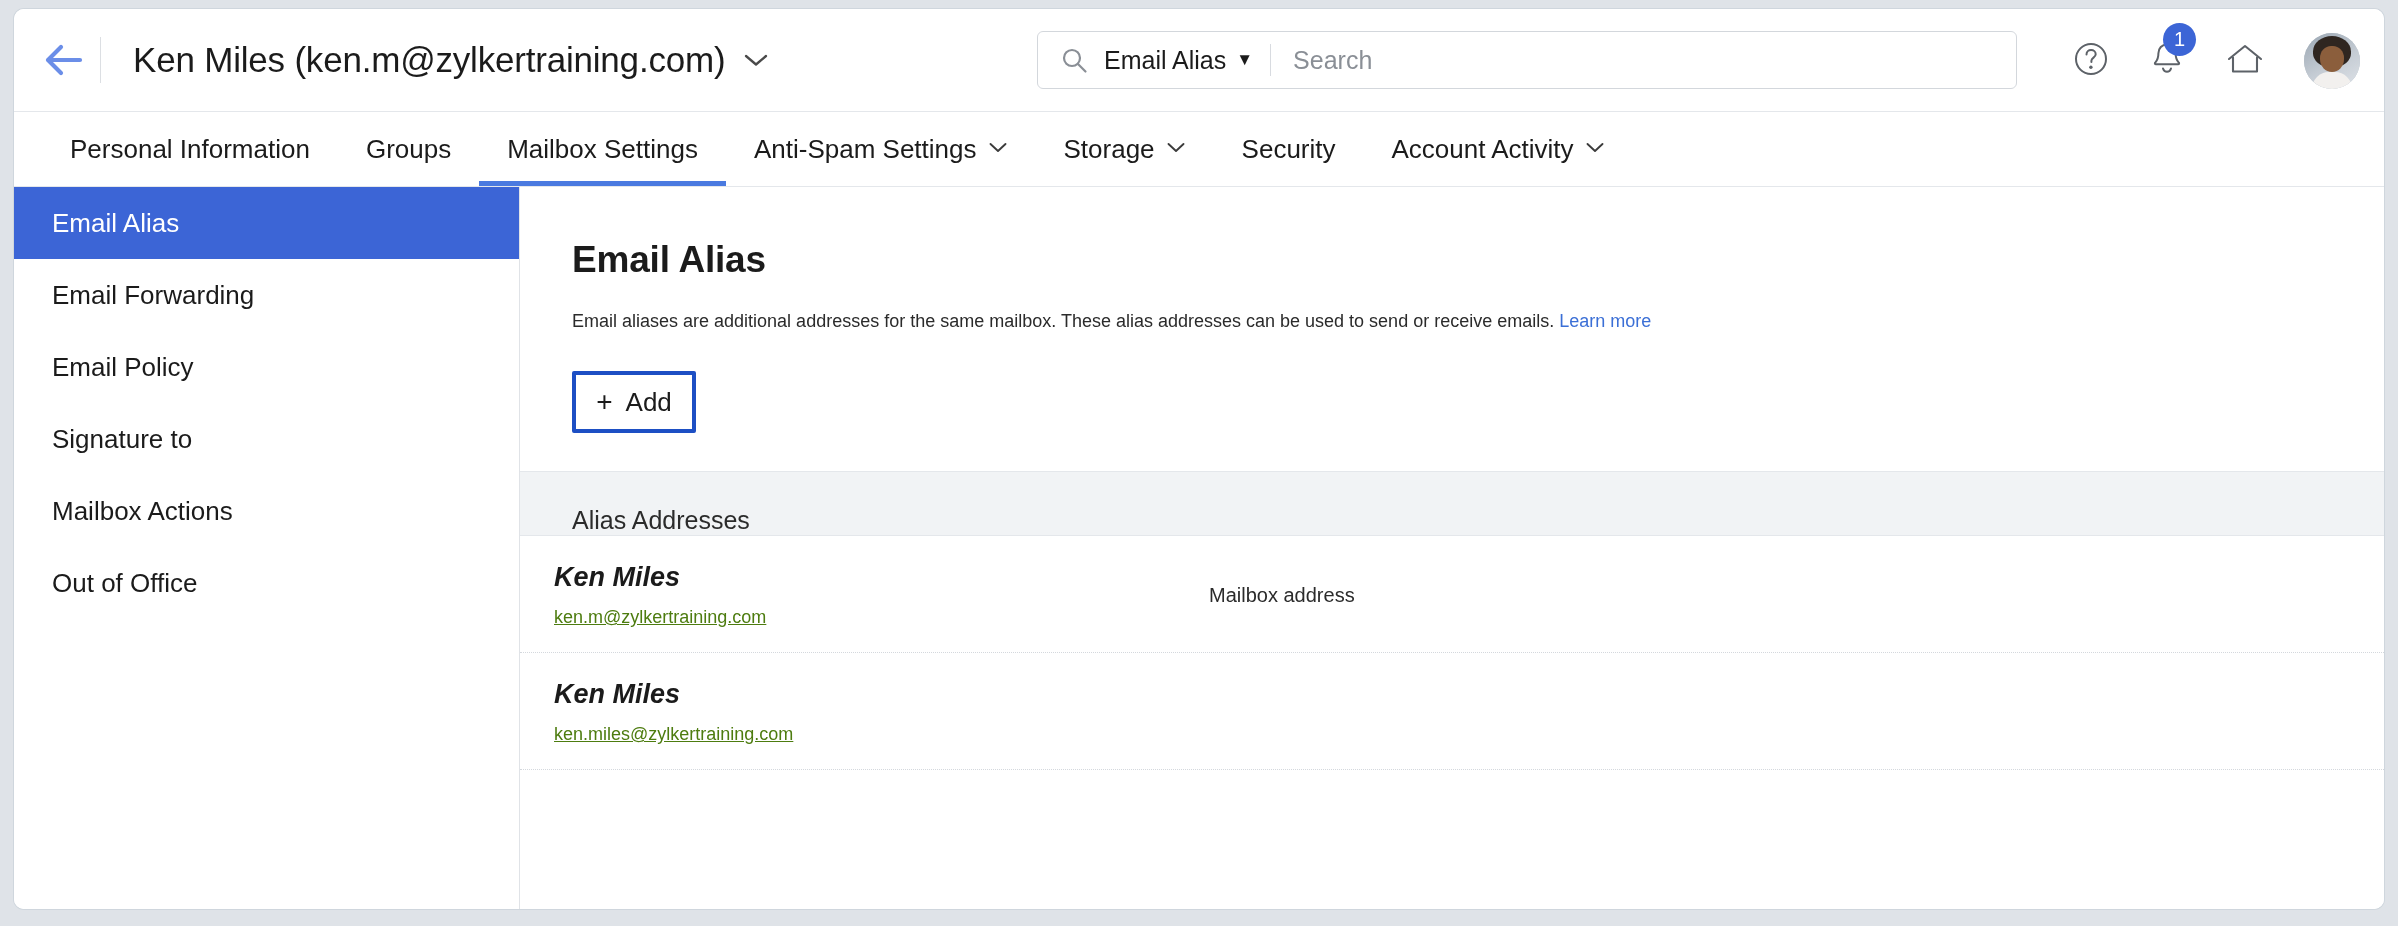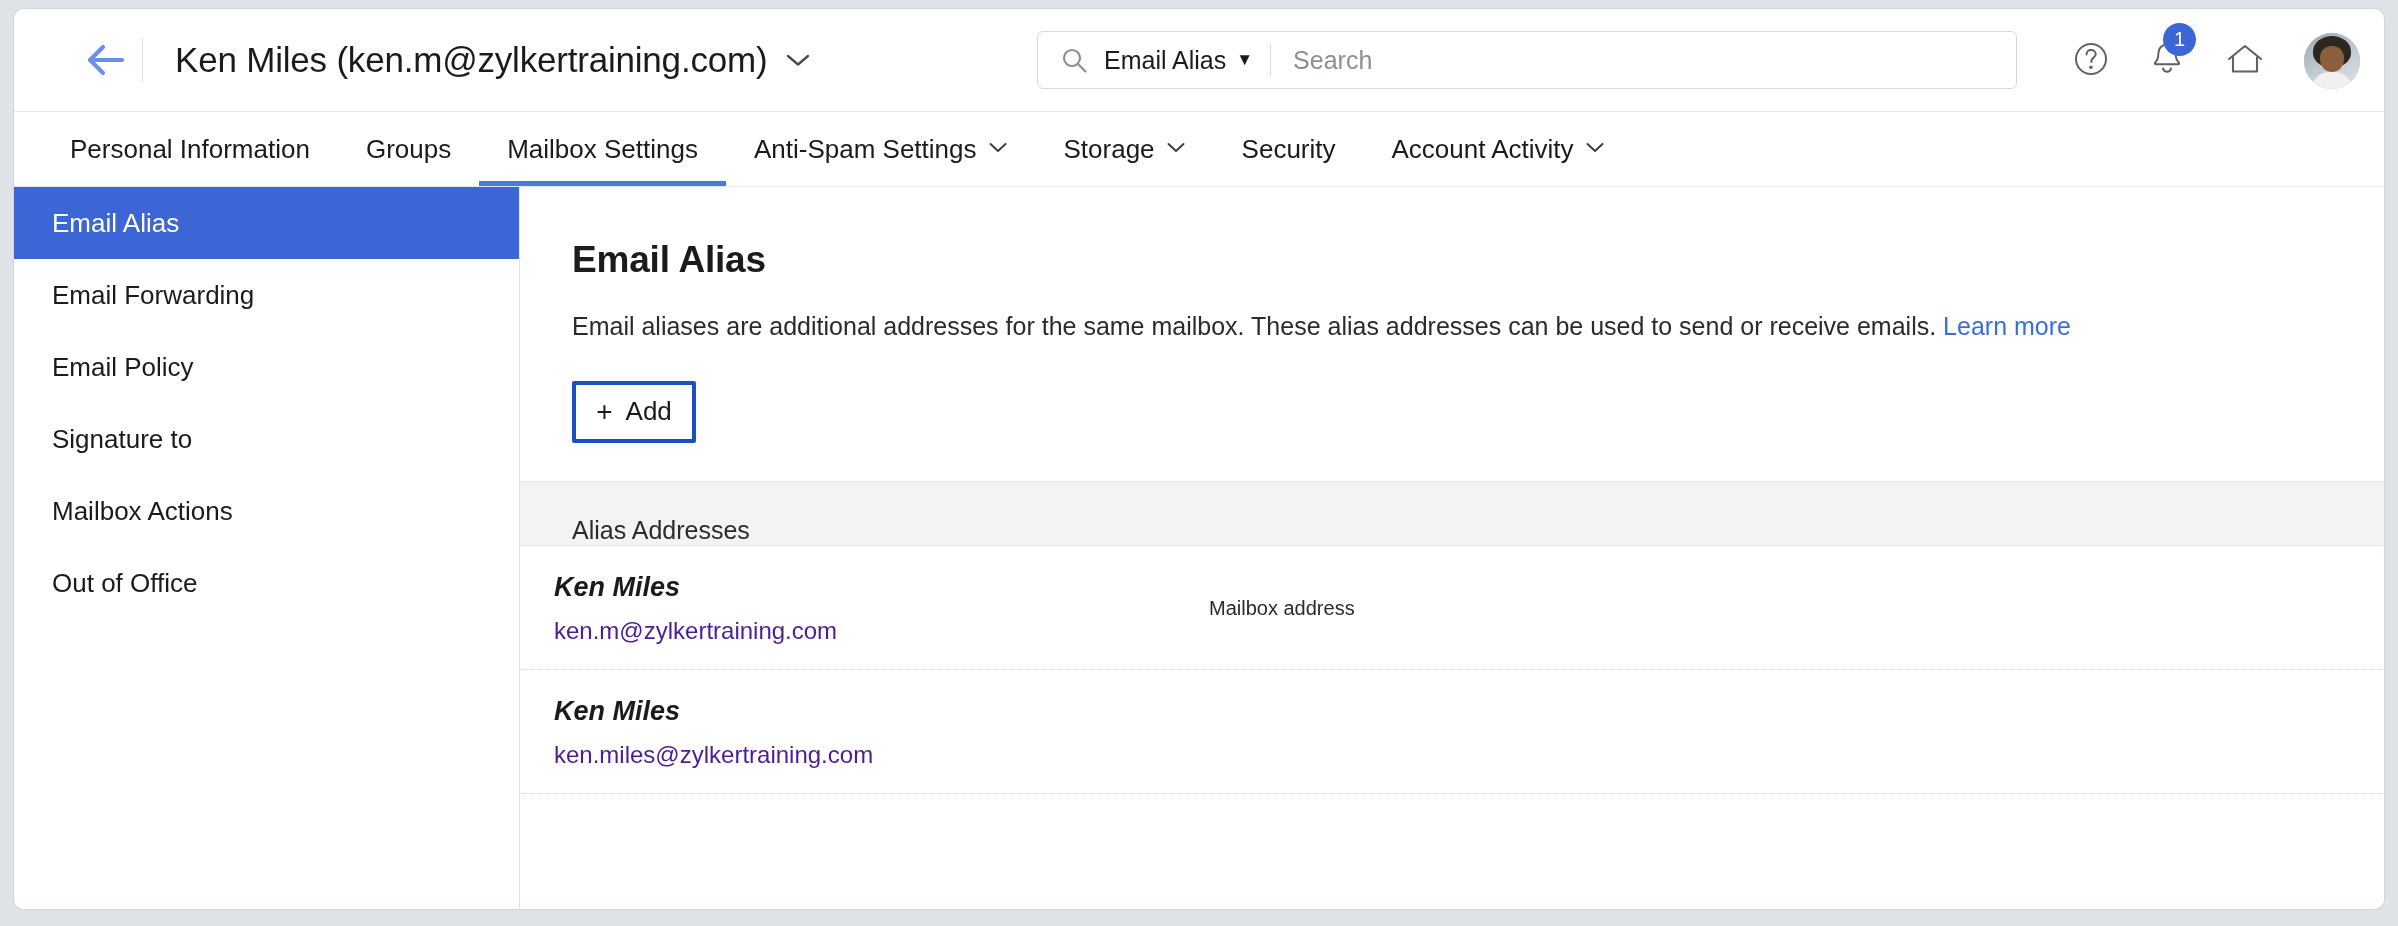--- a/index.html
+++ b/index.html
@@ -25,21 +25,20 @@
   }
 
   
   .topbar {
     position: relative;
     height: 103px;
     background: #ffffff;
     border-bottom: 1px solid #e4e7eb;
     display: flex;
     align-items: center;
-    padding-left: 42px;
   }
 
   .back-btn {
     width: 72px;
     height: 72px;
     margin-left: 14px;
     display: flex;
     align-items: center;
     justify-content: center;
     cursor: pointer;
@@ -206,21 +205,21 @@
 
   .page-title {
     font-size: 37px;
     font-weight: 700;
     color: #1b1b1b;
     margin: 52px 0 0 52px;
     letter-spacing: -0.2px;
   }
   .page-desc {
     margin: 29px 0 16px 52px;
-    font-size: 25px;
+    font-size: 18px;
     color: #2b2b2b;
     line-height: 1.3;
   }
   .page-desc .link { color: #3b6fd6; cursor: pointer; }
 
   .add-btn {
     margin: 38px 0 0 52px;
     width: 124px;
     height: 62px;
     border: 4px solid #1d4fc4;
@@ -257,21 +256,21 @@
     border-bottom: 1px dotted #d4d8dd;
   }
   .row .col-main { width: 655px; flex: 0 0 655px; }
   .row .name {
     font-size: 27px;
     font-weight: 700;
     color: #1b1b1b;
     margin-bottom: 14px;
     font-style: italic;
   }
-  .row .email { font-size: 24px; color: #4c1d95; }
+  .row .email { font-size: 18px; color: #4d7c0f; text-decoration: underline; }
   .row .col-tag { font-size: 20px; color: #2b2b2b; }
 </style>
 </head>
 <body>
 
 <div class="app-card">
 
   <div class="topbar">
 
     <div class="back-btn">

